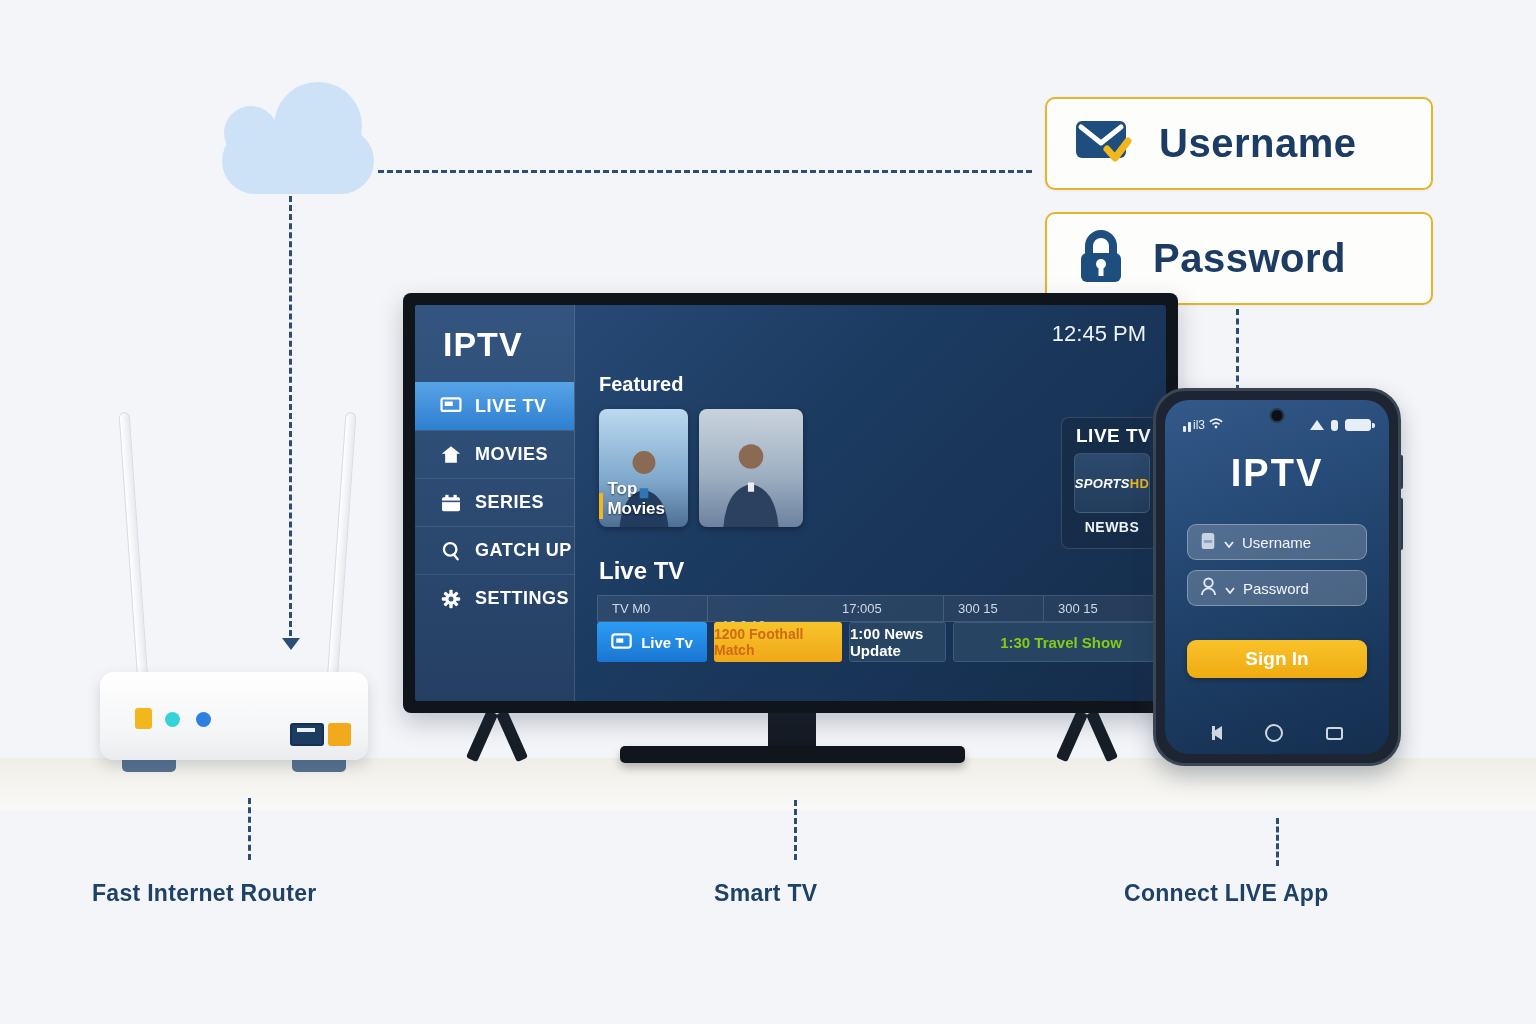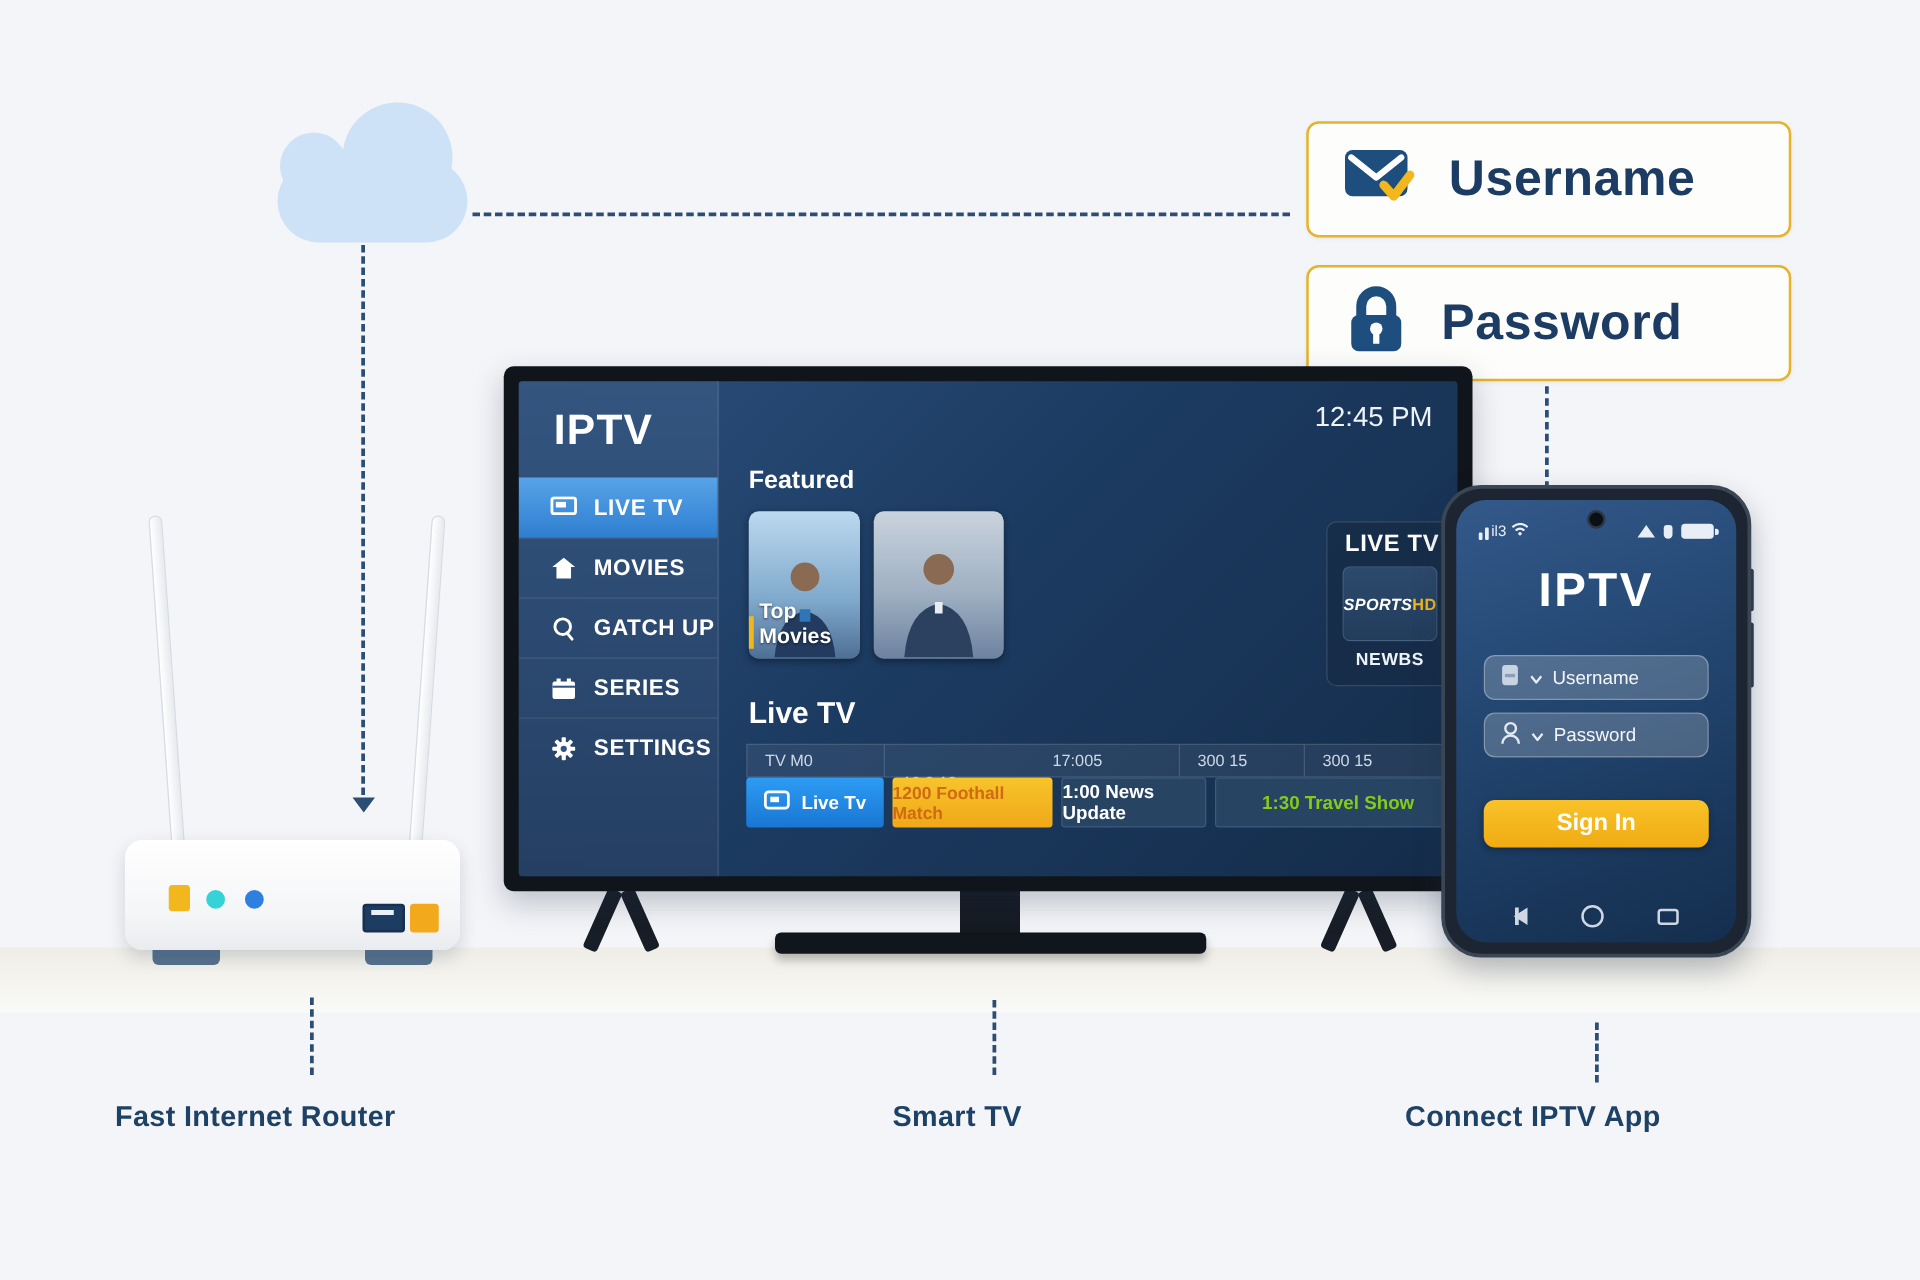--- a/index.html
+++ b/index.html
@@ -107,21 +107,21 @@
   #epg-cols { position:absolute; left:22px; top:290px; width:572px; height:27px; display:flex;
     background:rgba(255,255,255,0.07); border:1px solid rgba(255,255,255,0.12); }
   .epg-col { color:#cfd9e6; font-size:13px; display:flex; align-items:center; padding-left:14px;
     border-right:1px solid rgba(255,255,255,0.14); }
   .epg-col:last-child { border-right:none; }
   #col0{width:110px;} #col1{width:120px;margin-top:29px;} #col2{width:116px;} #col3{width:100px;} #col4{flex:1;}
   #epg-row { position:absolute; left:22px; top:317px; width:572px; height:40px; display:flex; gap:7px; }
   .prog { height:40px; display:flex; align-items:center; justify-content:center; font-size:15px; font-weight:bold; border-radius:3px; }
   #prog0 { width:110px; background:linear-gradient(180deg,#2d9cf4,#1976d2); color:#ffffff; gap:9px; }
   #prog1 { width:128px; background:linear-gradient(180deg,#f7c42b,#f0a818); color:#d06a15; font-size:14px; }
-  #prog2 { width:116px; background:#274463; border:1px solid #3b5a80; color:#ffffff; }
+  #prog2 { width:97px; background:#274463; border:1px solid #3b5a80; color:#ffffff; }
   #prog3 { flex:1; background:#274463; border:1px solid #3b5a80; color:#84cc16; }
 
   
   #phone { left:1153px; top:388px; width:248px; height:378px; background:#1c2531; border:3px solid #3a4654;
     border-radius:32px; box-shadow:0 10px 22px rgba(30,45,70,0.30); }
   .side-btn { width:5px; background:#313d4c; border-radius:2px; right:-8px; }
   #sbtn1 { top:455px; height:34px; left:1398px; } #sbtn2 { top:498px; height:52px; left:1398px; }
   #phone-screen { position:absolute; left:9px; top:9px; right:9px; bottom:9px; border-radius:24px; overflow:hidden;
     background:linear-gradient(160deg,#33598a 0%,#22456f 45%,#142e4e 100%); }
   #punch { position:absolute; left:50%; top:8px; transform:translateX(-50%); width:15px; height:15px;
@@ -228,38 +228,38 @@
         <span class="ic">
           <svg width="20" height="19" viewBox="0 0 24 22">
               <path d="M12 1 L23 10 H19 V21 H5 V10 H1 Z" fill="#ffffff"></path>
             </svg>
         </span>
         <span>MOVIES</span>
       </div>
 
       <div class="side-item">
         <span class="ic">
-          <svg width="20" height="20" viewBox="0 0 24 24">
-              <circle cx="11" cy="10" r="7.5" fill="none" stroke="#ffffff" stroke-width="2.8"></circle>
-              <path d="M15 16 L20 22" stroke="#ffffff" stroke-width="2.8" stroke-linecap="round"></path>
-            </svg>
-        </span>
-        <span>GATCH UP</span>
-      </div>
-
-      <div class="side-item">
-        <span class="ic">
           <svg width="20" height="18" viewBox="0 0 24 22">
               <rect x="5" y="1" width="4" height="5" fill="#ffffff"></rect>
               <rect x="15" y="1" width="4" height="5" fill="#ffffff"></rect>
               <rect x="1" y="4" width="22" height="17" rx="2" fill="#ffffff"></rect>
               <rect x="1" y="8" width="22" height="2" fill="#33557f"></rect>
             </svg>
         </span>
         <span>SERIES</span>
+      </div>
+
+      <div class="side-item">
+        <span class="ic">
+          <svg width="20" height="20" viewBox="0 0 24 24">
+              <circle cx="11" cy="10" r="7.5" fill="none" stroke="#ffffff" stroke-width="2.8"></circle>
+              <path d="M15 16 L20 22" stroke="#ffffff" stroke-width="2.8" stroke-linecap="round"></path>
+            </svg>
+        </span>
+        <span>GATCH UP</span>
       </div>
 
       <div class="side-item">
         <span class="ic">
           <svg width="20" height="20" viewBox="0 0 24 24">
             <g fill="#ffffff">
               <rect x="10" y="1" width="4" height="22" rx="1"></rect>
               <rect x="1" y="10" width="22" height="4" rx="1"></rect>
               <rect x="10" y="1" width="4" height="22" rx="1" transform="rotate(45 12 12)"></rect>
               <rect x="10" y="1" width="4" height="22" rx="1" transform="rotate(-45 12 12)"></rect>
@@ -416,13 +416,13 @@
     <div id="p-nav">
       <span id="nav-back"></span>
       <span id="nav-home"></span>
       <span id="nav-recent"></span>
     </div>
   </div>
 </div>
 
 <div id="cap-router" class="abs caption">Fast Internet Router</div>
 <div id="cap-tv" class="abs caption">Smart TV</div>
-<div id="cap-phone" class="abs caption">Connect IPTV App</div>
+<div id="cap-phone" class="abs caption">Connect LIVE App</div>
 
 </body></html>

